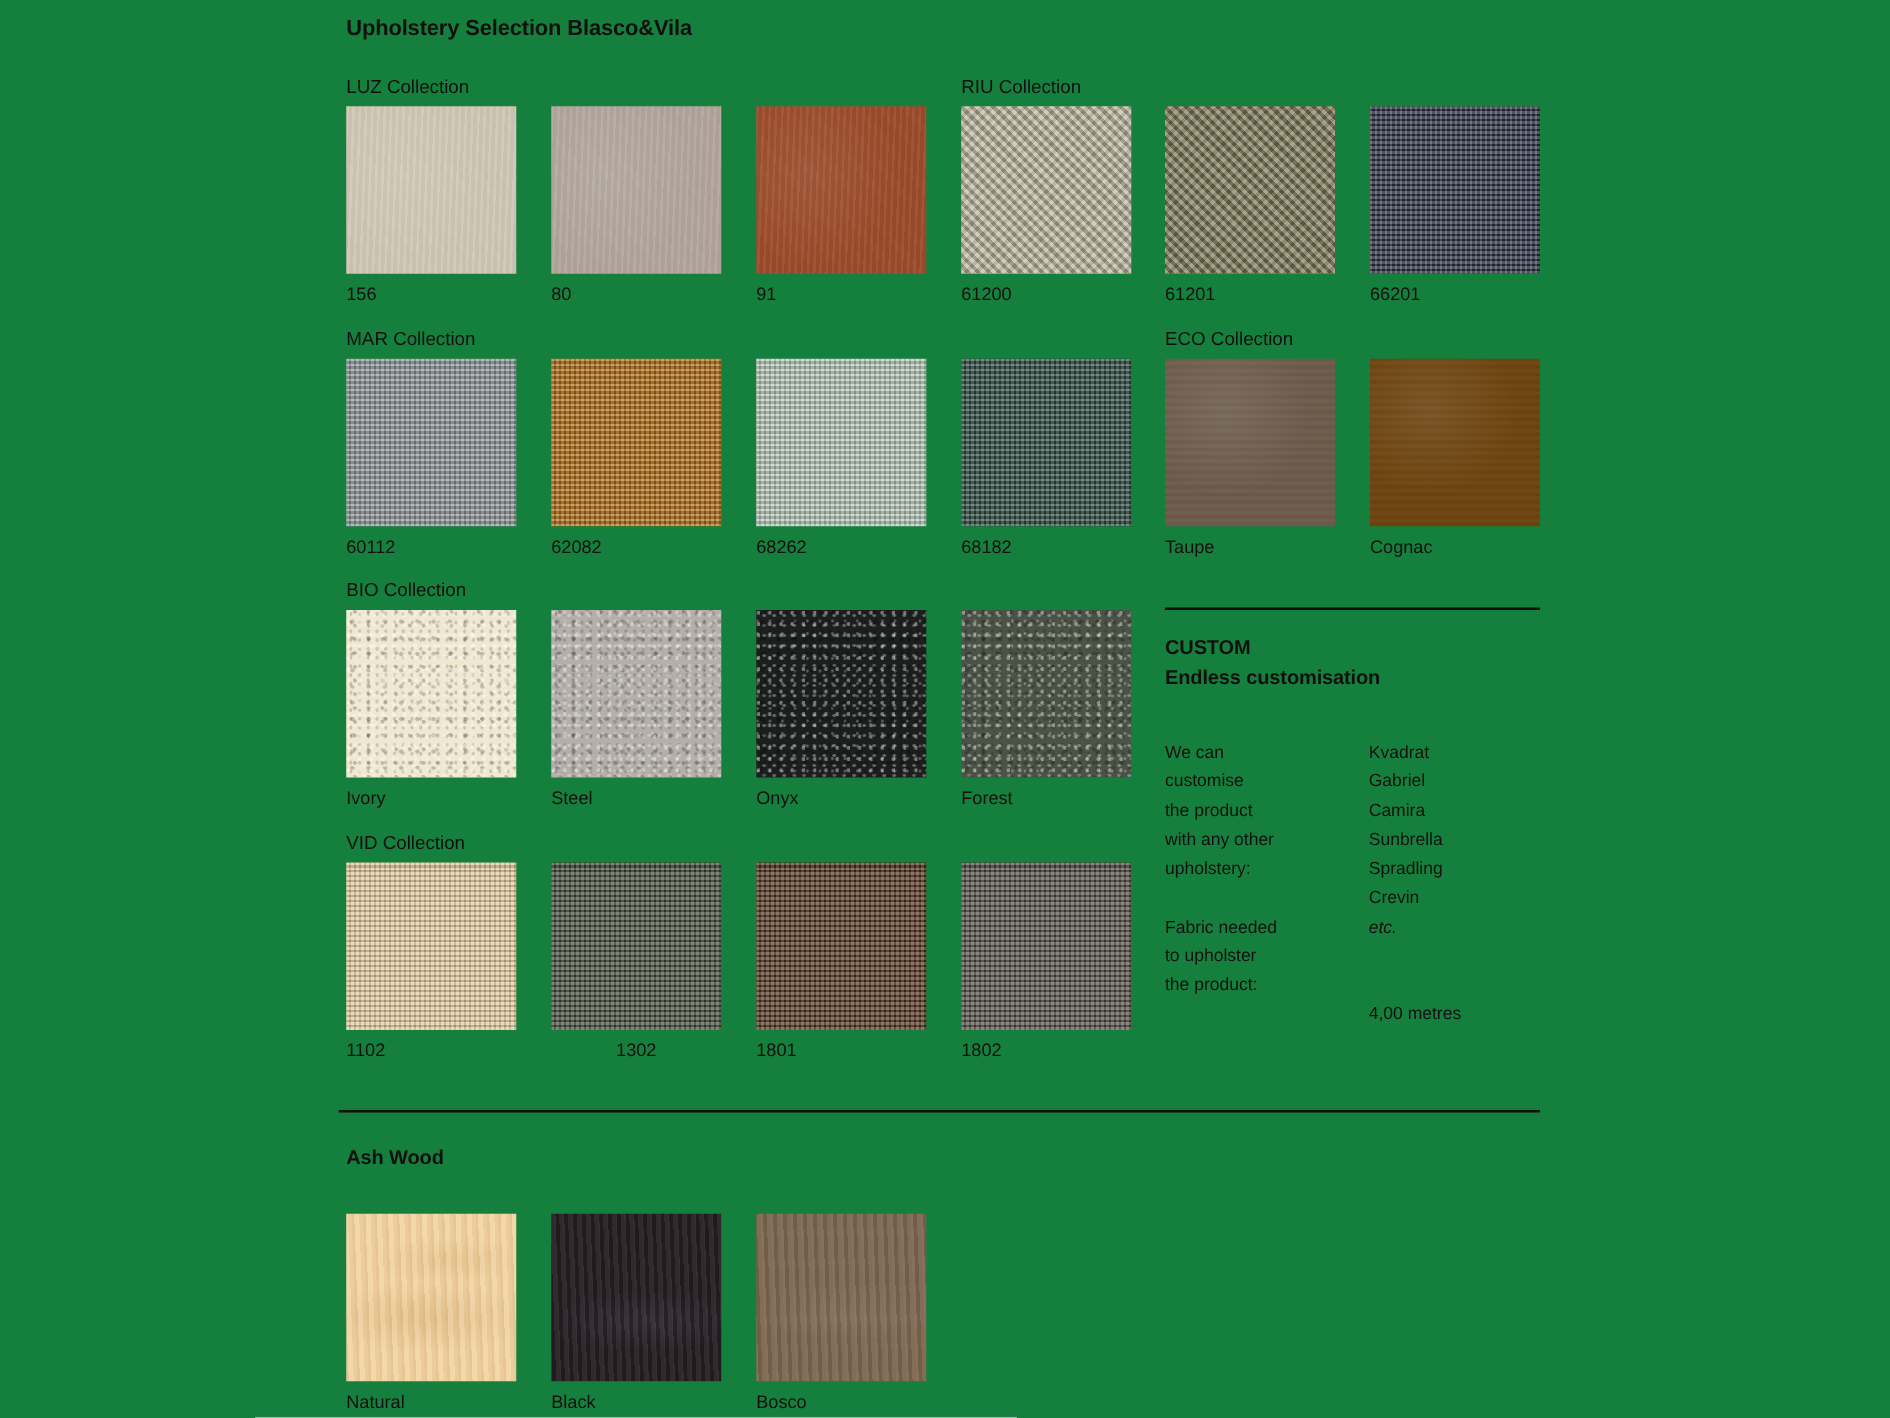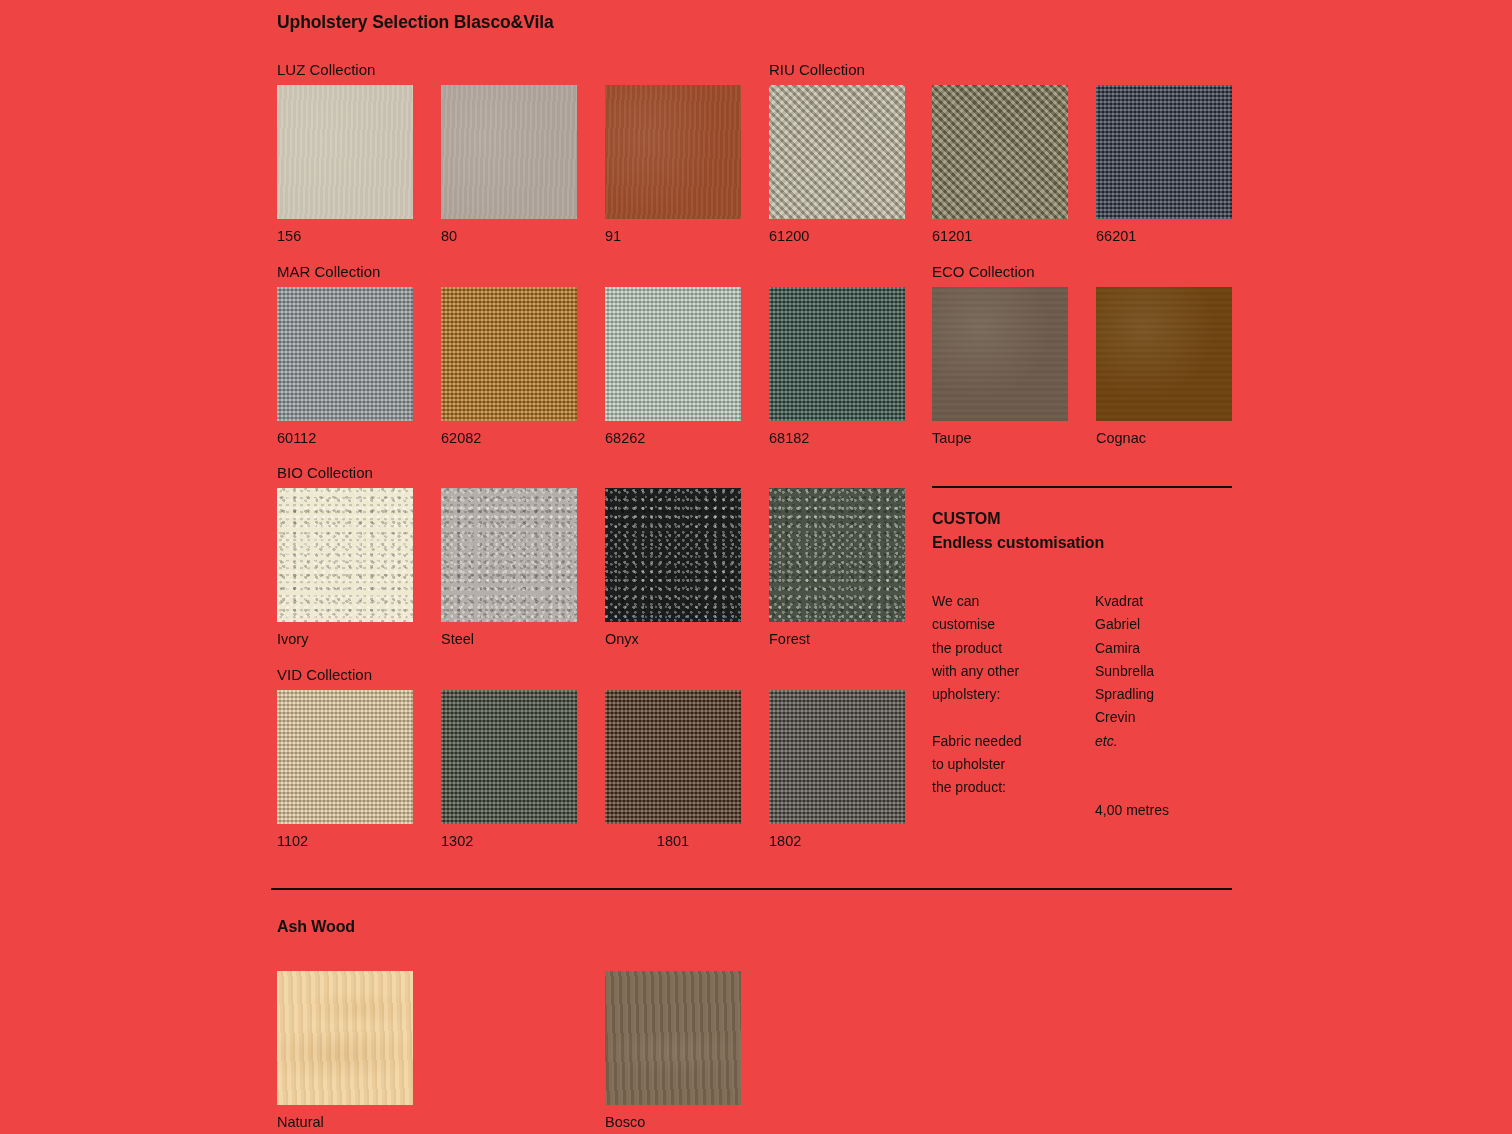--- a/index.html
+++ b/index.html
@@ -8,21 +8,21 @@
     height: 1134px;
     background: #ffffff;
     font-family: "Liberation Sans", sans-serif;
     color: #12100f;
     overflow: hidden;
   }
   .page {
     position: relative;
     width: 1512px;
     height: 1134px;
-    background: #ef4444;
+    background: #15803d;
   }
 
   
   .main-title {
     position: absolute;
     left: 277px;
     top: 12px;
     font-size: 17.5px;
     font-weight: bold;
     letter-spacing: -0.1px;
@@ -256,27 +256,27 @@
       </div>
     <div class="swatch-name">Forest</div>
   </div>
 
   <div class="swatch-cell" style="left:277px; top:690px;">
     <div class="swatch" style="background:#e0c79b;">
         <div class="tex tex-weave"></div>
       </div>
     <div class="swatch-name">1102</div>
   </div>
-  <div class="swatch-cell" style="left:441px; top:690px;">
+  <div class="swatch-cell" style="left:441px; top:690px;text-align:center;">
     <div class="swatch" style="background:#3c4434;">
         <div class="tex tex-weave"></div>
       </div>
     <div class="swatch-name">1302</div>
   </div>
-  <div class="swatch-cell" style="left:605px; top:690px;text-align:center;">
+  <div class="swatch-cell" style="left:605px; top:690px;">
     <div class="swatch" style="background:#4b2e18;">
         <div class="tex tex-weave"></div>
       </div>
     <div class="swatch-name">1801</div>
   </div>
   <div class="swatch-cell" style="left:769px; top:690px;">
     <div class="swatch" style="background:#4a443e;">
         <div class="tex tex-weave"></div>
       </div>
     <div class="swatch-name">1802</div>
@@ -318,20 +318,26 @@
 
   <div class="rule" style="left:271px; top:888px; width:961px;"></div>
   <div class="section-title" style="top:918px;">Ash Wood</div>
 
   <div class="swatch-cell" style="left:277px; top:971px;">
     <div class="swatch" style="background:#f0d3a2;">
         <div class="tex tex-wood-light"></div>
       </div>
     <div class="swatch-name">Natural</div>
   </div>
+  <div class="swatch-cell" style="left:441px; top:971px;">
+    <div class="swatch" style="background:#2a2227;">
+        <div class="tex tex-wood-dark"></div>
+      </div>
+    <div class="swatch-name">Black</div>
+  </div>
   <div class="swatch-cell" style="left:605px; top:971px;">
     <div class="swatch" style="background:#7c6751;">
         <div class="tex tex-wood-mid"></div>
       </div>
     <div class="swatch-name">Bosco</div>
   </div>
 
 </div>
 
 </body></html>

